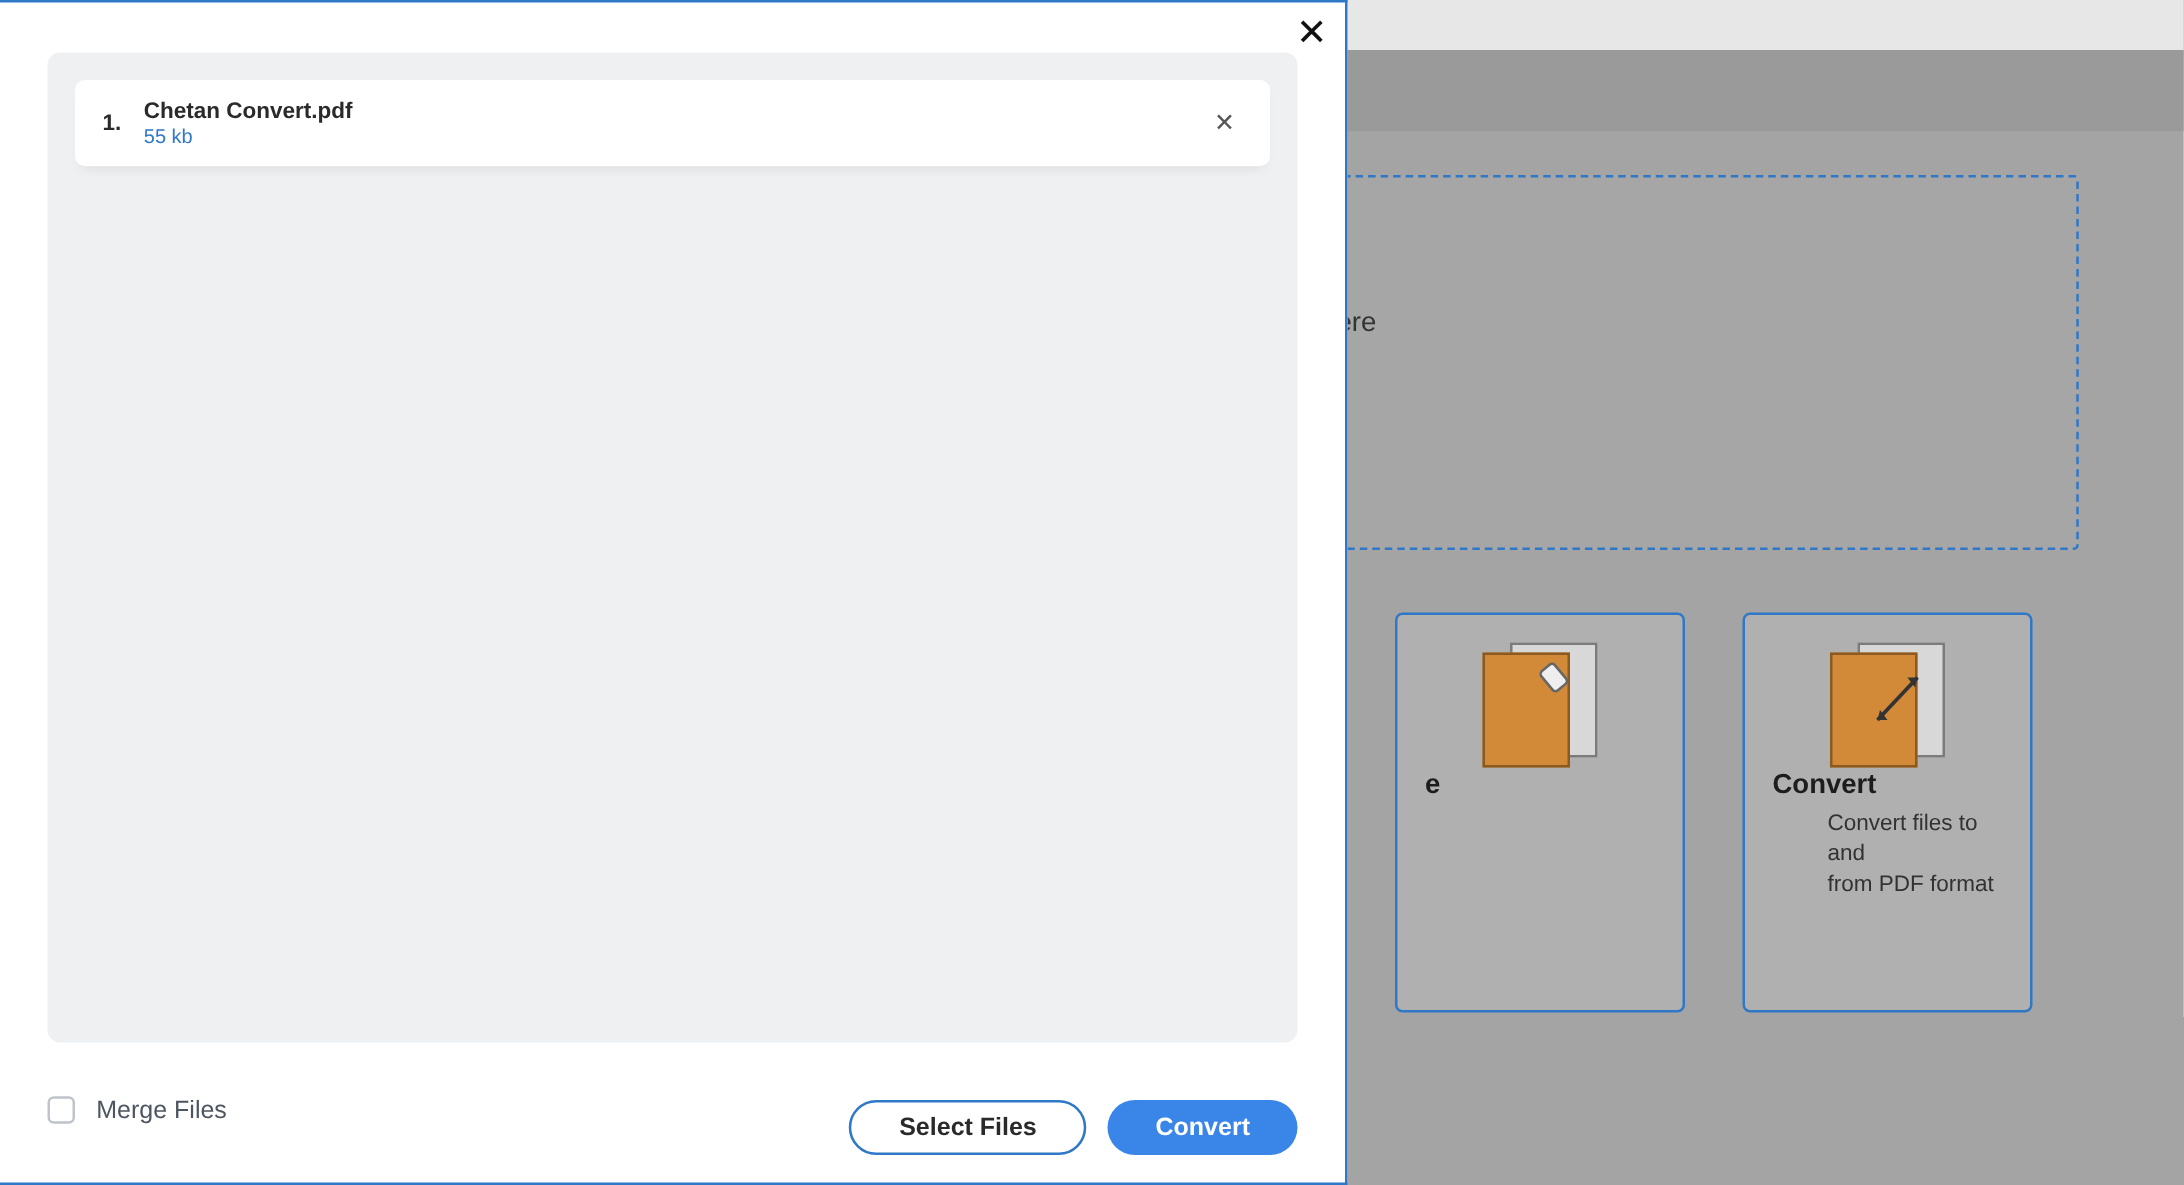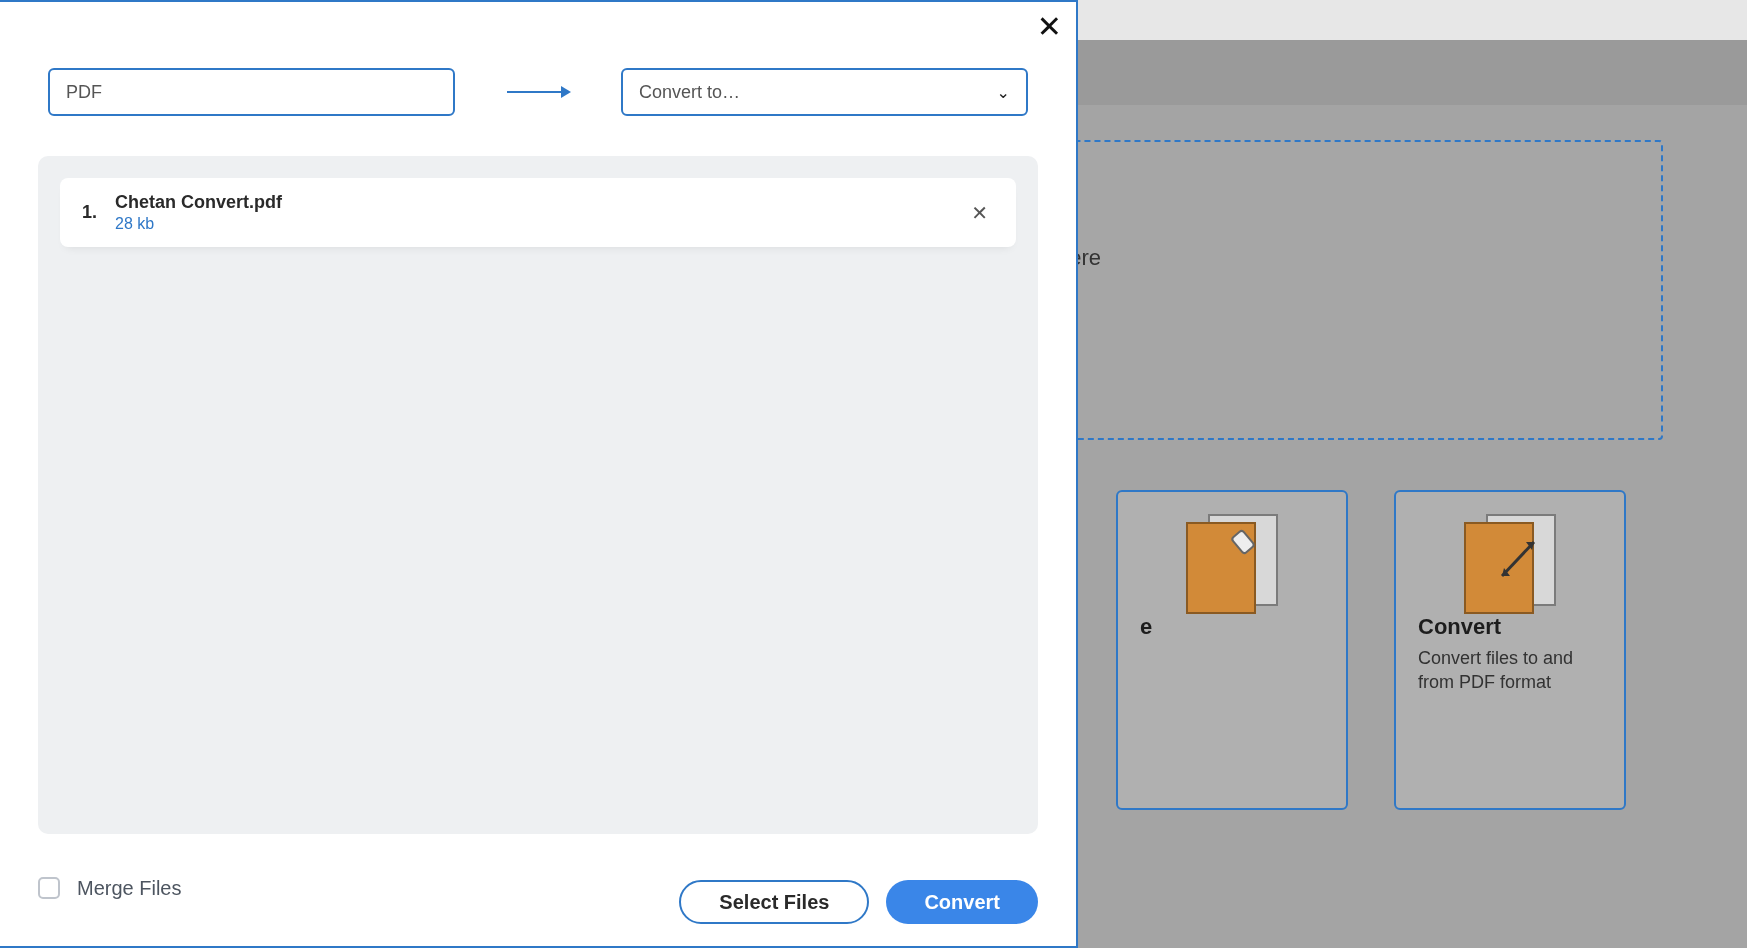--- a/index.html
+++ b/index.html
@@ -117,54 +117,37 @@
         <div class="doc-ico">
           <div class="doc-page back"></div>
           <div class="doc-page front"></div>
           <svg viewBox="0 0 92 100">
             <line x1="38" y1="62" x2="70" y2="28" stroke="#333" stroke-width="3"></line>
             <polygon points="70,28 62,28 68,36" fill="#333"></polygon>
             <polygon points="38,62 46,62 40,54" fill="#333"></polygon>
           </svg>
         </div>
         <div class="title">Convert</div>
-        <div class="desc" style="white-space:pre-line;">Convert files to and
+        <div class="desc" style="white-space:pre-line;margin-left:44px;">Convert files to and
 from PDF format</div>
       </div>
     </div>
   </div>
 </div>
 
 <div class="modal">
   <div class="modal-close">✕</div>
 
-  <div class="convert-row">
-    <div class="sel-box sel-from">
-      <span>PDF</span>
-    </div>
-
-    <div class="arrow">
-      <svg viewBox="0 0 66 18">
-        <line x1="2" y1="9" x2="56" y2="9" stroke="#2f78c7" stroke-width="2"></line>
-        <polygon points="56,3 66,9 56,15" fill="#2f78c7"></polygon>
-      </svg>
-    </div>
-
-    <div class="sel-box sel-to">
-      <span>Convert to…</span>
-      <span class="chev">⌄</span>
-    </div>
-  </div>
 
   <div class="list-area">
     <div class="file-row">
       <div class="idx">1.</div>
       <div class="meta">
         <div class="name">Chetan Convert.pdf</div>
-        <div class="size">28 kb</div>
+        <div class="size">55 kb</div>
       </div>
       <div class="remove">✕</div>
     </div>
   </div>
 
   <div class="footer">
     <span class="chk"></span>
     <span class="chk-label">Merge Files</span>
     <span class="spacer"></span>
     <div class="btn btn-outline">

